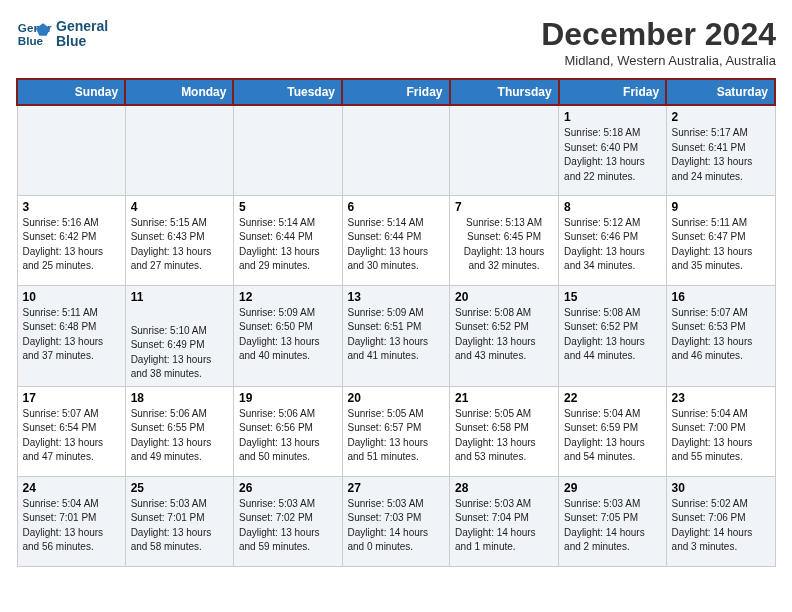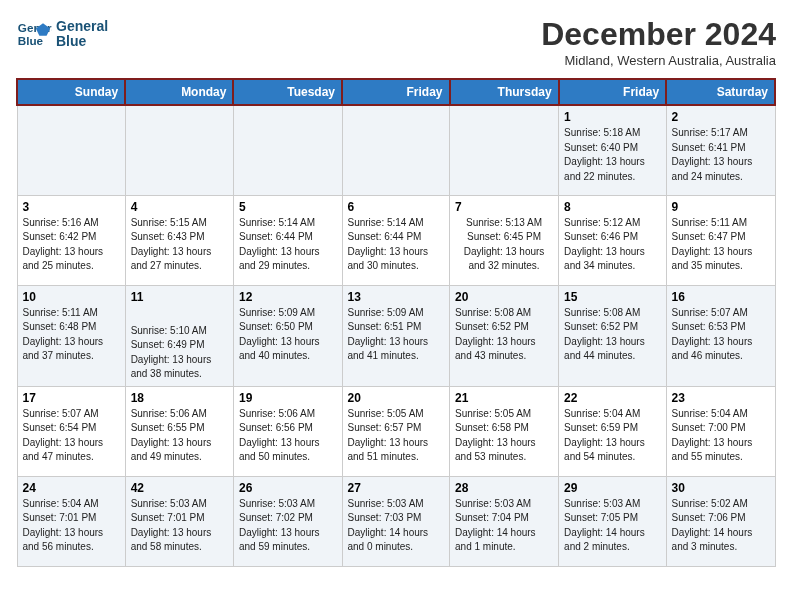--- a/index.html
+++ b/index.html
@@ -295,21 +295,21 @@
       </tr>
       <tr>
         <td>
           <span class="day-number">24</span>
           <div class="day-info" style="white-space: pre-line;">Sunrise: 5:04 AM
 Sunset: 7:01 PM
 Daylight: 13 hours
 and 56 minutes.</div>
         </td>
         <td>
-          <span class="day-number">42</span>
+          <span class="day-number">25</span>
           <div class="day-info" style="white-space: pre-line;">Sunrise: 5:03 AM
 Sunset: 7:01 PM
 Daylight: 13 hours
 and 58 minutes.</div>
         </td>
         <td>
           <span class="day-number">26</span>
           <div class="day-info" style="white-space: pre-line;">Sunrise: 5:03 AM
 Sunset: 7:02 PM
 Daylight: 13 hours

